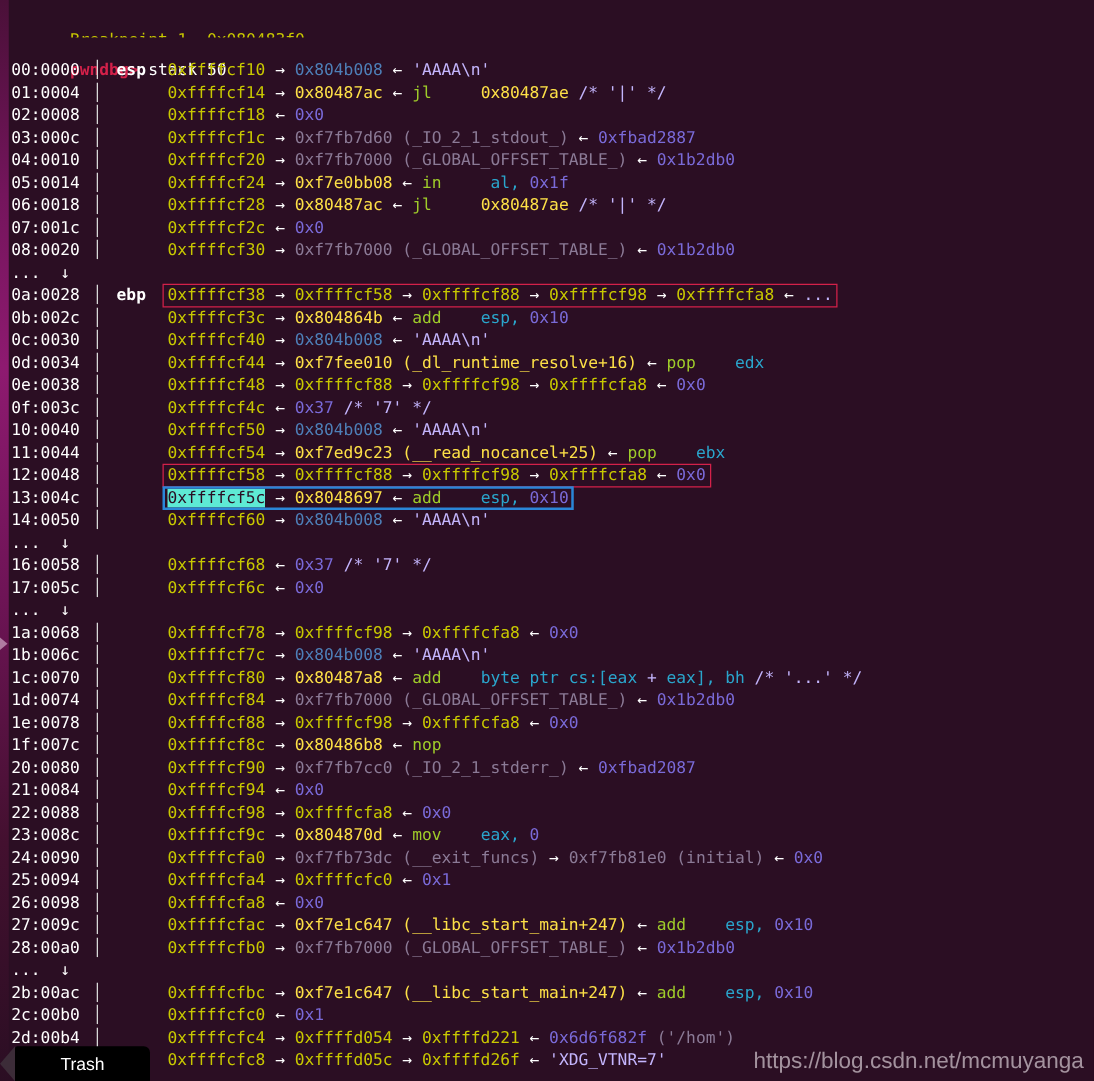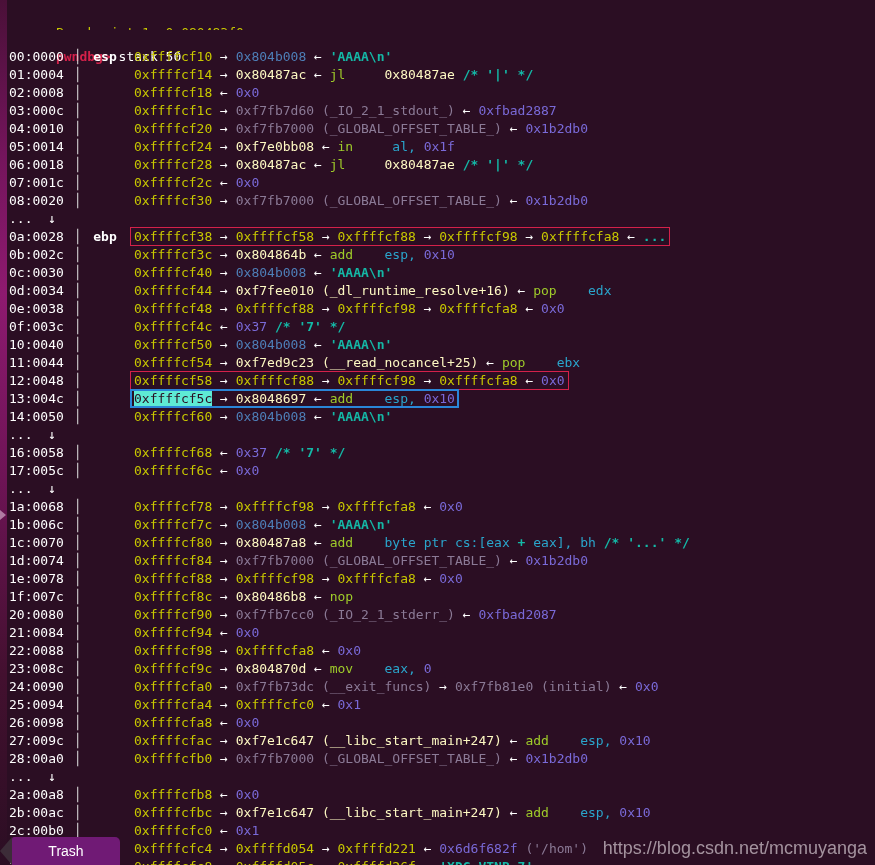--- a/index.html
+++ b/index.html
@@ -39,39 +39,39 @@
   
   .idx{display:inline-block;width:74px;padding-left:9px;color:#ffffff;box-sizing:border-box;}
   .sep{display:inline-block;width:2px;color:#d8d8d8;}
   .reg{display:inline-block;width:58px;text-align:center;color:#ffffff;font-weight:bold;box-sizing:border-box;}
   .cells{display:inline-block;}
 
   
   .prompt{color:#d4214a;font-weight:bold;}
   .cmd{color:#ffffff;}
   .addr{color:#c8c800;}            
-  .code{color:#fef9c3;}            
+  .code{color:#fde047;}            
   .data{color:#4e7fb8;}            
   .sym{color:#8b7a96;text-align:center;}
   .mnem{color:#9fcc2a;}            
   .op{color:#2aa5cc;}              
   .num{color:#7a6ad8;}             
-  .str{color:#14b8a6;font-weight:bold;}
+  .str{color:#c4b5fd;}
   .arrowr{color:#ffffff;}
   .dots{color:#ffffff;padding-left:9px;}
 
   
   .boxrow{position:absolute;border:1px solid #d4214a;box-sizing:border-box;pointer-events:none;}
   .boxblue{position:absolute;border:2px solid #2a86d8;box-sizing:border-box;pointer-events:none;}
   .hl{background:#5eead4;color:#2b0e23;}
 
   
   #trash{
     position:absolute;left:12px;bottom:0;width:108px;height:28px;
-    background:#701a75;border-top-right-radius:5px;border-top-left-radius:2px;
+    background:#000000;border-top-right-radius:5px;border-top-left-radius:2px;
     color:#ffffff;font-family:"Liberation Sans",sans-serif;font-size:14px;
     display:flex;align-items:center;justify-content:center;
   }
   #trash:before{
     content:"";position:absolute;left:-12px;top:0;width:0;height:0;
     border-top:14px solid transparent;border-bottom:14px solid transparent;
     border-right:12px solid #3c2c38;
   }
   #watermark{
     position:absolute;right:8px;bottom:6px;
@@ -136,21 +136,20 @@
         <div class="line"><span class="idx">20:0080</span><span class="sep">│</span><span class="reg"></span><span class="cells"><span class="addr">0xffffcf90</span> <span class="arrowr">→</span> <span class="sym">0xf7fb7cc0</span> <span class="sym">(_IO_2_1_stderr_)</span> <span class="arrowr">←</span> <span class="num">0xfbad2087</span></span></div>
         <div class="line"><span class="idx">21:0084</span><span class="sep">│</span><span class="reg"></span><span class="cells"><span class="addr">0xffffcf94</span> <span class="arrowr">←</span> <span class="num">0x0</span></span></div>
         <div class="line"><span class="idx">22:0088</span><span class="sep">│</span><span class="reg"></span><span class="cells"><span class="addr">0xffffcf98</span> <span class="arrowr">→</span> <span class="addr">0xffffcfa8</span> <span class="arrowr">←</span> <span class="num">0x0</span></span></div>
         <div class="line"><span class="idx">23:008c</span><span class="sep">│</span><span class="reg"></span><span class="cells"><span class="addr">0xffffcf9c</span> <span class="arrowr">→</span> <span class="code">0x804870d</span> <span class="arrowr">←</span> <span class="mnem">mov</span>    <span class="op">eax,</span> <span class="num">0</span></span></div>
         <div class="line"><span class="idx">24:0090</span><span class="sep">│</span><span class="reg"></span><span class="cells"><span class="addr">0xffffcfa0</span> <span class="arrowr">→</span> <span class="sym">0xf7fb73dc</span> <span class="sym">(__exit_funcs)</span> <span class="arrowr">→</span> <span class="sym">0xf7fb81e0</span> <span class="sym">(initial)</span> <span class="arrowr">←</span> <span class="num">0x0</span></span></div>
         <div class="line"><span class="idx">25:0094</span><span class="sep">│</span><span class="reg"></span><span class="cells"><span class="addr">0xffffcfa4</span> <span class="arrowr">→</span> <span class="addr">0xffffcfc0</span> <span class="arrowr">←</span> <span class="num">0x1</span></span></div>
         <div class="line"><span class="idx">26:0098</span><span class="sep">│</span><span class="reg"></span><span class="cells"><span class="addr">0xffffcfa8</span> <span class="arrowr">←</span> <span class="num">0x0</span></span></div>
         <div class="line"><span class="idx">27:009c</span><span class="sep">│</span><span class="reg"></span><span class="cells"><span class="addr">0xffffcfac</span> <span class="arrowr">→</span> <span class="code">0xf7e1c647</span> <span class="code">(__libc_start_main+247)</span> <span class="arrowr">←</span> <span class="mnem">add</span>    <span class="op">esp,</span> <span class="num">0x10</span></span></div>
         <div class="line"><span class="idx">28:00a0</span><span class="sep">│</span><span class="reg"></span><span class="cells"><span class="addr">0xffffcfb0</span> <span class="arrowr">→</span> <span class="sym">0xf7fb7000</span> <span class="sym">(_GLOBAL_OFFSET_TABLE_)</span> <span class="arrowr">←</span> <span class="num">0x1b2db0</span></span></div>
         <div class="line"><span class="dots">...  ↓</span></div>
-        <div class="line"><span class="idx">2a:00a8</span><span class="sep">│</span><span class="reg"></span><span class="cells"><span class="addr">0xffffcfb8</span> <span class="arrowr">←</span> <span class="num">0x0</span></span></div>
         <div class="line"><span class="idx">2b:00ac</span><span class="sep">│</span><span class="reg"></span><span class="cells"><span class="addr">0xffffcfbc</span> <span class="arrowr">→</span> <span class="code">0xf7e1c647</span> <span class="code">(__libc_start_main+247)</span> <span class="arrowr">←</span> <span class="mnem">add</span>    <span class="op">esp,</span> <span class="num">0x10</span></span></div>
         <div class="line"><span class="idx">2c:00b0</span><span class="sep">│</span><span class="reg"></span><span class="cells"><span class="addr">0xffffcfc0</span> <span class="arrowr">←</span> <span class="num">0x1</span></span></div>
         <div class="line"><span class="idx">2d:00b4</span><span class="sep">│</span><span class="reg"></span><span class="cells"><span class="addr">0xffffcfc4</span> <span class="arrowr">→</span> <span class="addr">0xffffd054</span> <span class="arrowr">→</span> <span class="addr">0xffffd221</span> <span class="arrowr">←</span> <span class="num">0x6d6f682f</span> <span class="sym">('/hom')</span></span></div>
         <div class="line"><span class="idx">2e:00b8</span><span class="sep">│</span><span class="reg"></span><span class="cells"><span class="addr">0xffffcfc8</span> <span class="arrowr">→</span> <span class="addr">0xffffd05c</span> <span class="arrowr">→</span> <span class="addr">0xffffd26f</span> <span class="arrowr">←</span> <span class="str">'XDG_VTNR=7'</span></span></div>
       </div>
 
     <div class="boxrow" id="box1" style="left: 130px; top: 211px; width: 540.312px; height: 19px;"></div>
     <div class="boxrow" id="box2" style="left: 130px; top: 355px; width: 438.547px; height: 19px;"></div>
     <div class="boxblue" id="box3" style="left: 130px; top: 373px; width: 328.953px; height: 19px;"></div>
 

